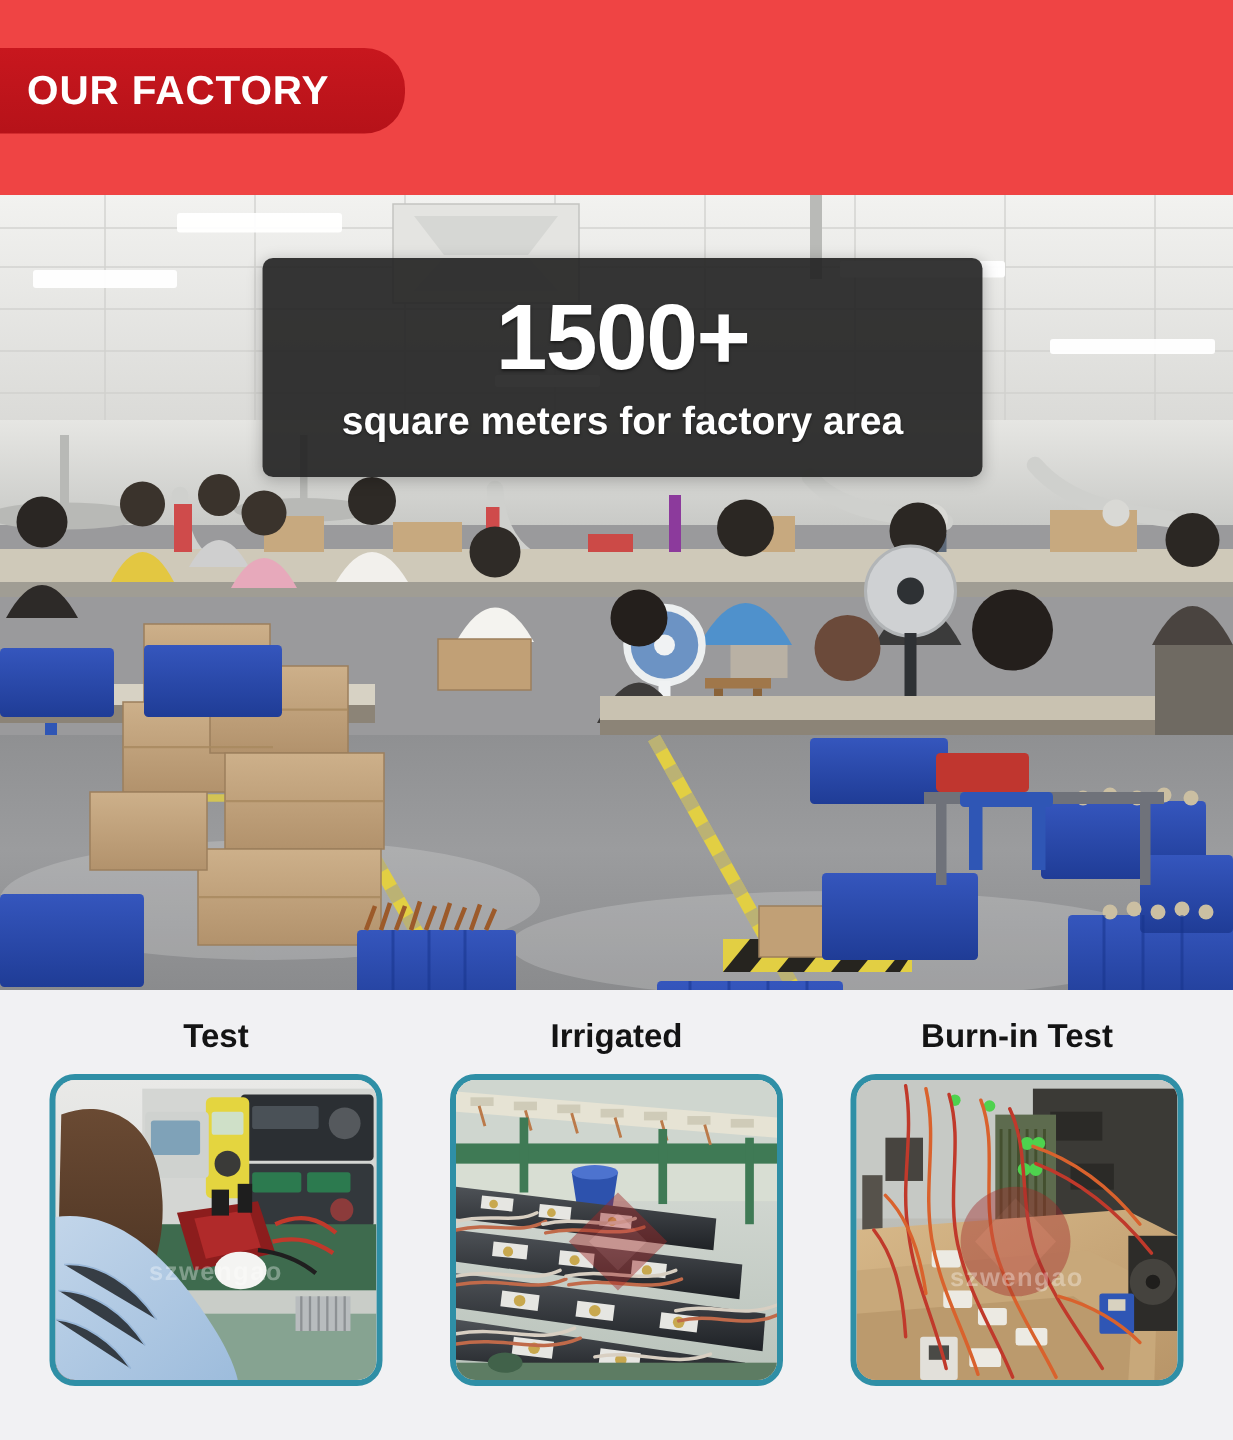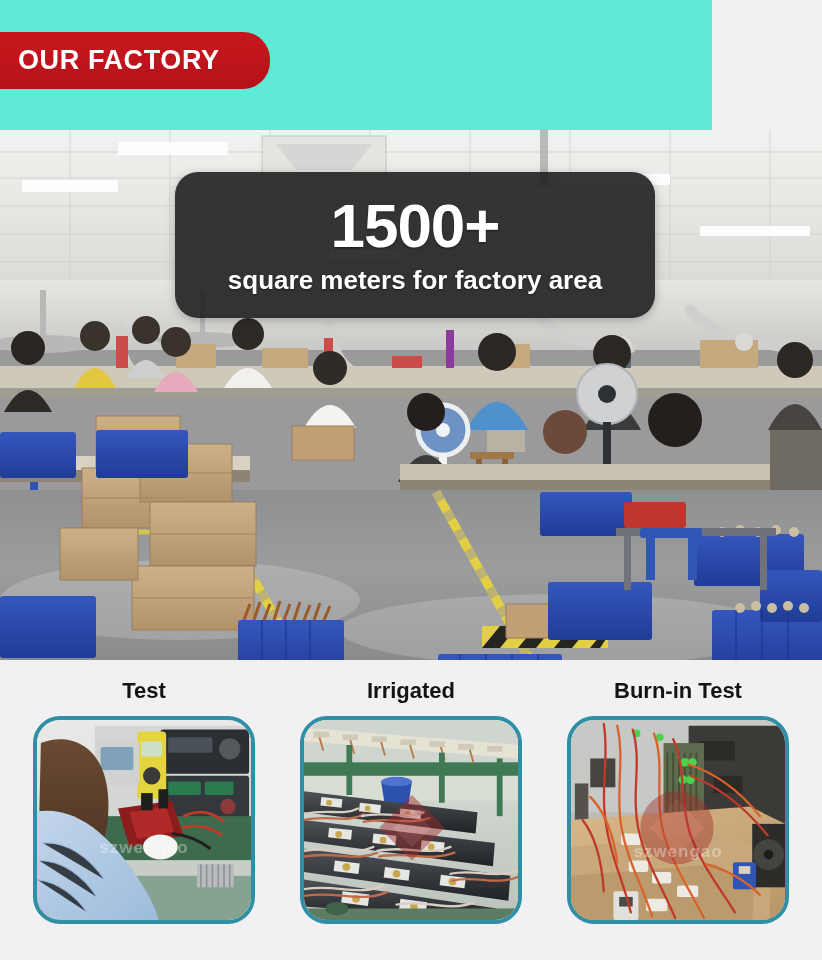--- a/index.html
+++ b/index.html
@@ -5,21 +5,21 @@
   * { margin:0; padding:0; box-sizing:border-box; }
   html,body{ width:822px; height:960px; }
   body{
     background:#f1f1f3;
     font-family:"Liberation Sans", sans-serif;
     overflow:hidden;
     position:relative;
   }
 
   
-  .header-zone{ position:absolute; left:0; top:0; width:712px; height:130px; background:#5eead4;text-decoration:underline; }
+  .header-zone{ position:absolute; left:0; top:0; width:822px; height:130px; background:#ef4444;text-decoration:underline; }
   .ribbon{
     position:absolute; left:0; top:32px; width:270px; height:57px;
     background:linear-gradient(180deg,#c8171e 0%,#b61219 100%);
     border-top-right-radius:27px; border-bottom-right-radius:27px;
     display:flex; align-items:center;
   }
   .ribbon-label{
     color:#ffffff; font-size:27px; font-weight:bold; letter-spacing:.6px;
     padding-left:18px; white-space:nowrap;
   }
@@ -28,21 +28,21 @@
   .hero{
     position:absolute; left:0; top:130px; width:822px; height:530px;
     overflow:hidden; background:#9a9a9c;
   }
   .hero svg{ position:absolute; left:0; top:0; width:822px; height:530px; display:block; }
 
   
   .stat-overlay{
     position:absolute; left:175px; top:42px; width:480px; height:146px;
     background:rgba(32,32,32,0.90);
-    border-radius:23px;
+    border-radius:7px;
     display:flex; flex-direction:column; align-items:center; justify-content:center;
     box-shadow:0 2px 10px rgba(0,0,0,.25);
   }
   .stat-number{
     color:#fff; font-size:62px; font-weight:bold; line-height:1.0;
     letter-spacing:-1px; text-shadow:0 1px 2px rgba(0,0,0,.5);
   }
   .stat-caption{
     color:#fff; font-size:26px; font-weight:bold; margin-top:8px;
     text-shadow:0 1px 2px rgba(0,0,0,.5); white-space:nowrap;
@@ -53,21 +53,21 @@
     position:absolute; left:0; top:660px; width:822px; height:300px;
     background:#f1f1f3;
     display:flex; justify-content:center; gap:45px; padding-top:20px;
   }
   .gallery-item{ width:222px; display:flex; flex-direction:column; align-items:center; }
   .gallery-caption{
     font-size:22px; font-weight:bold; color:#141414; line-height:1;
     margin-bottom:14px; white-space:nowrap;
   }
   .photo-card{
-    width:222px; height:208px; border:4px solid #2f8fa6; border-radius:27px;
+    width:222px; height:208px; border:4px solid #2f8fa6; border-radius:17px;
     overflow:hidden; position:relative; background:#d8d8d8;
   }
   .photo-card svg{ position:absolute; left:0; top:0; width:100%; height:100%; display:block; }
   .wm{
     position:absolute; left:0; right:0; text-align:center;
     font-size:17px; font-weight:bold; color:rgba(255,255,255,.34);
     letter-spacing:1px; pointer-events:none;
   }
   .wm-1{ top:118px; }
   .wm-3{ top:122px; }

